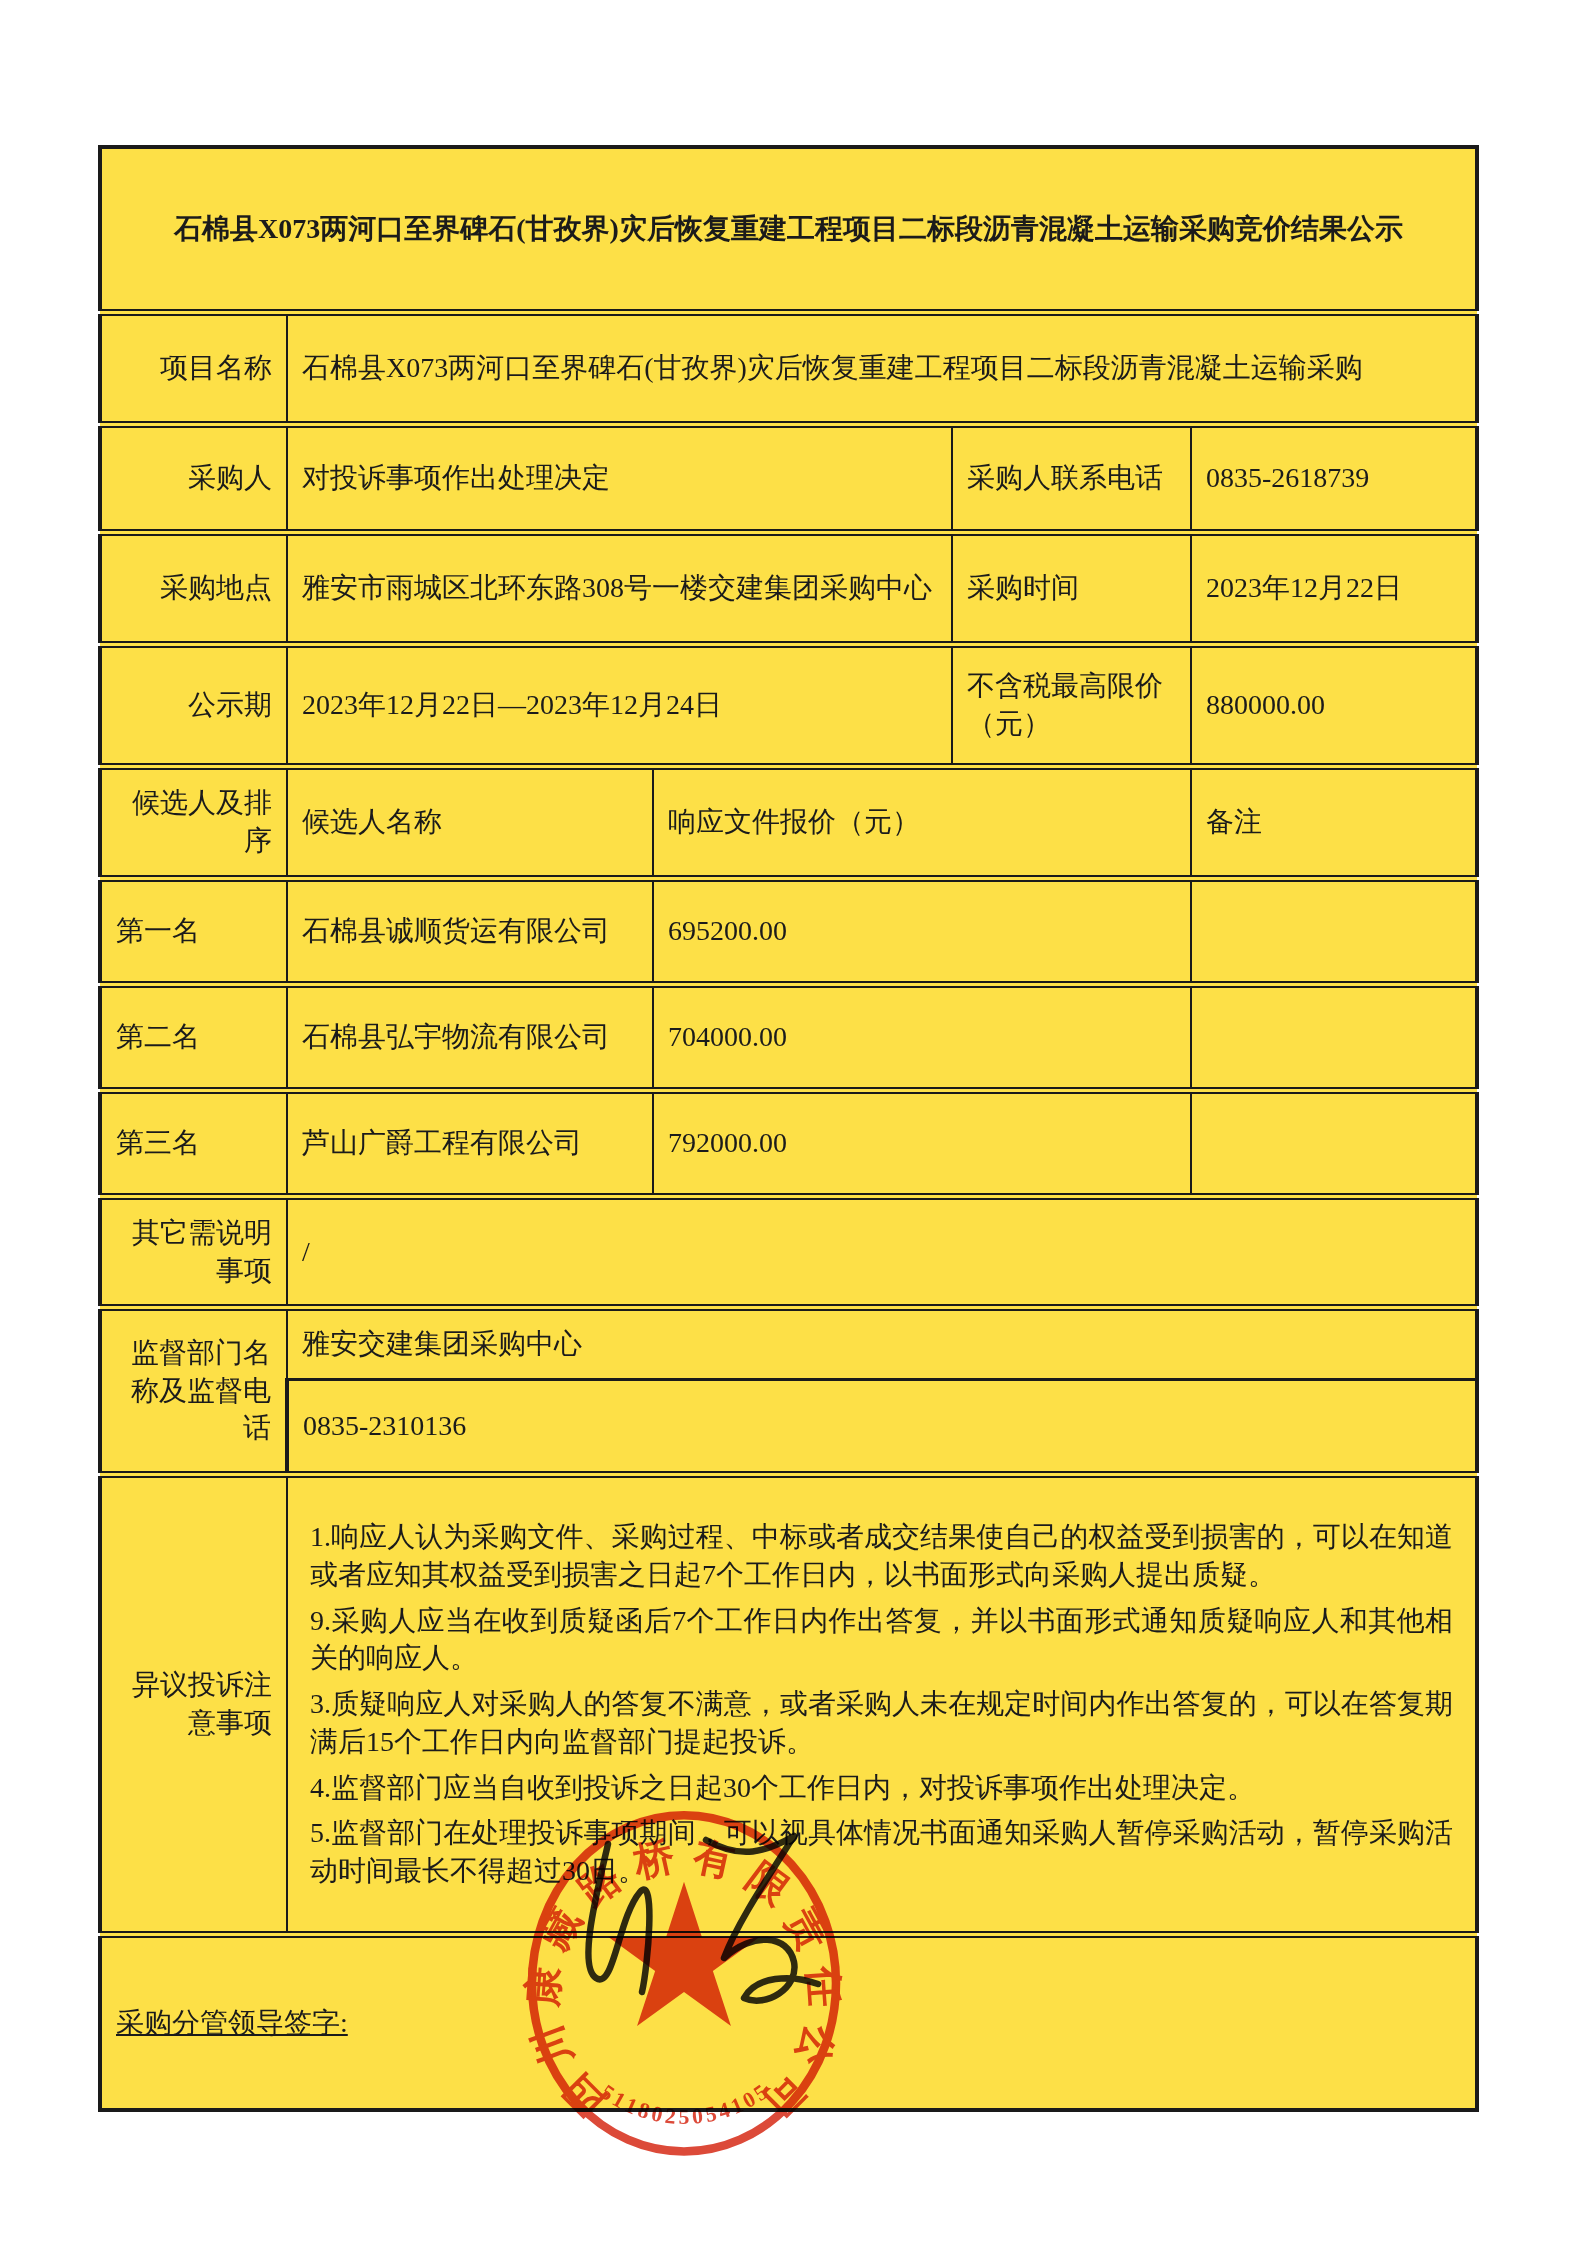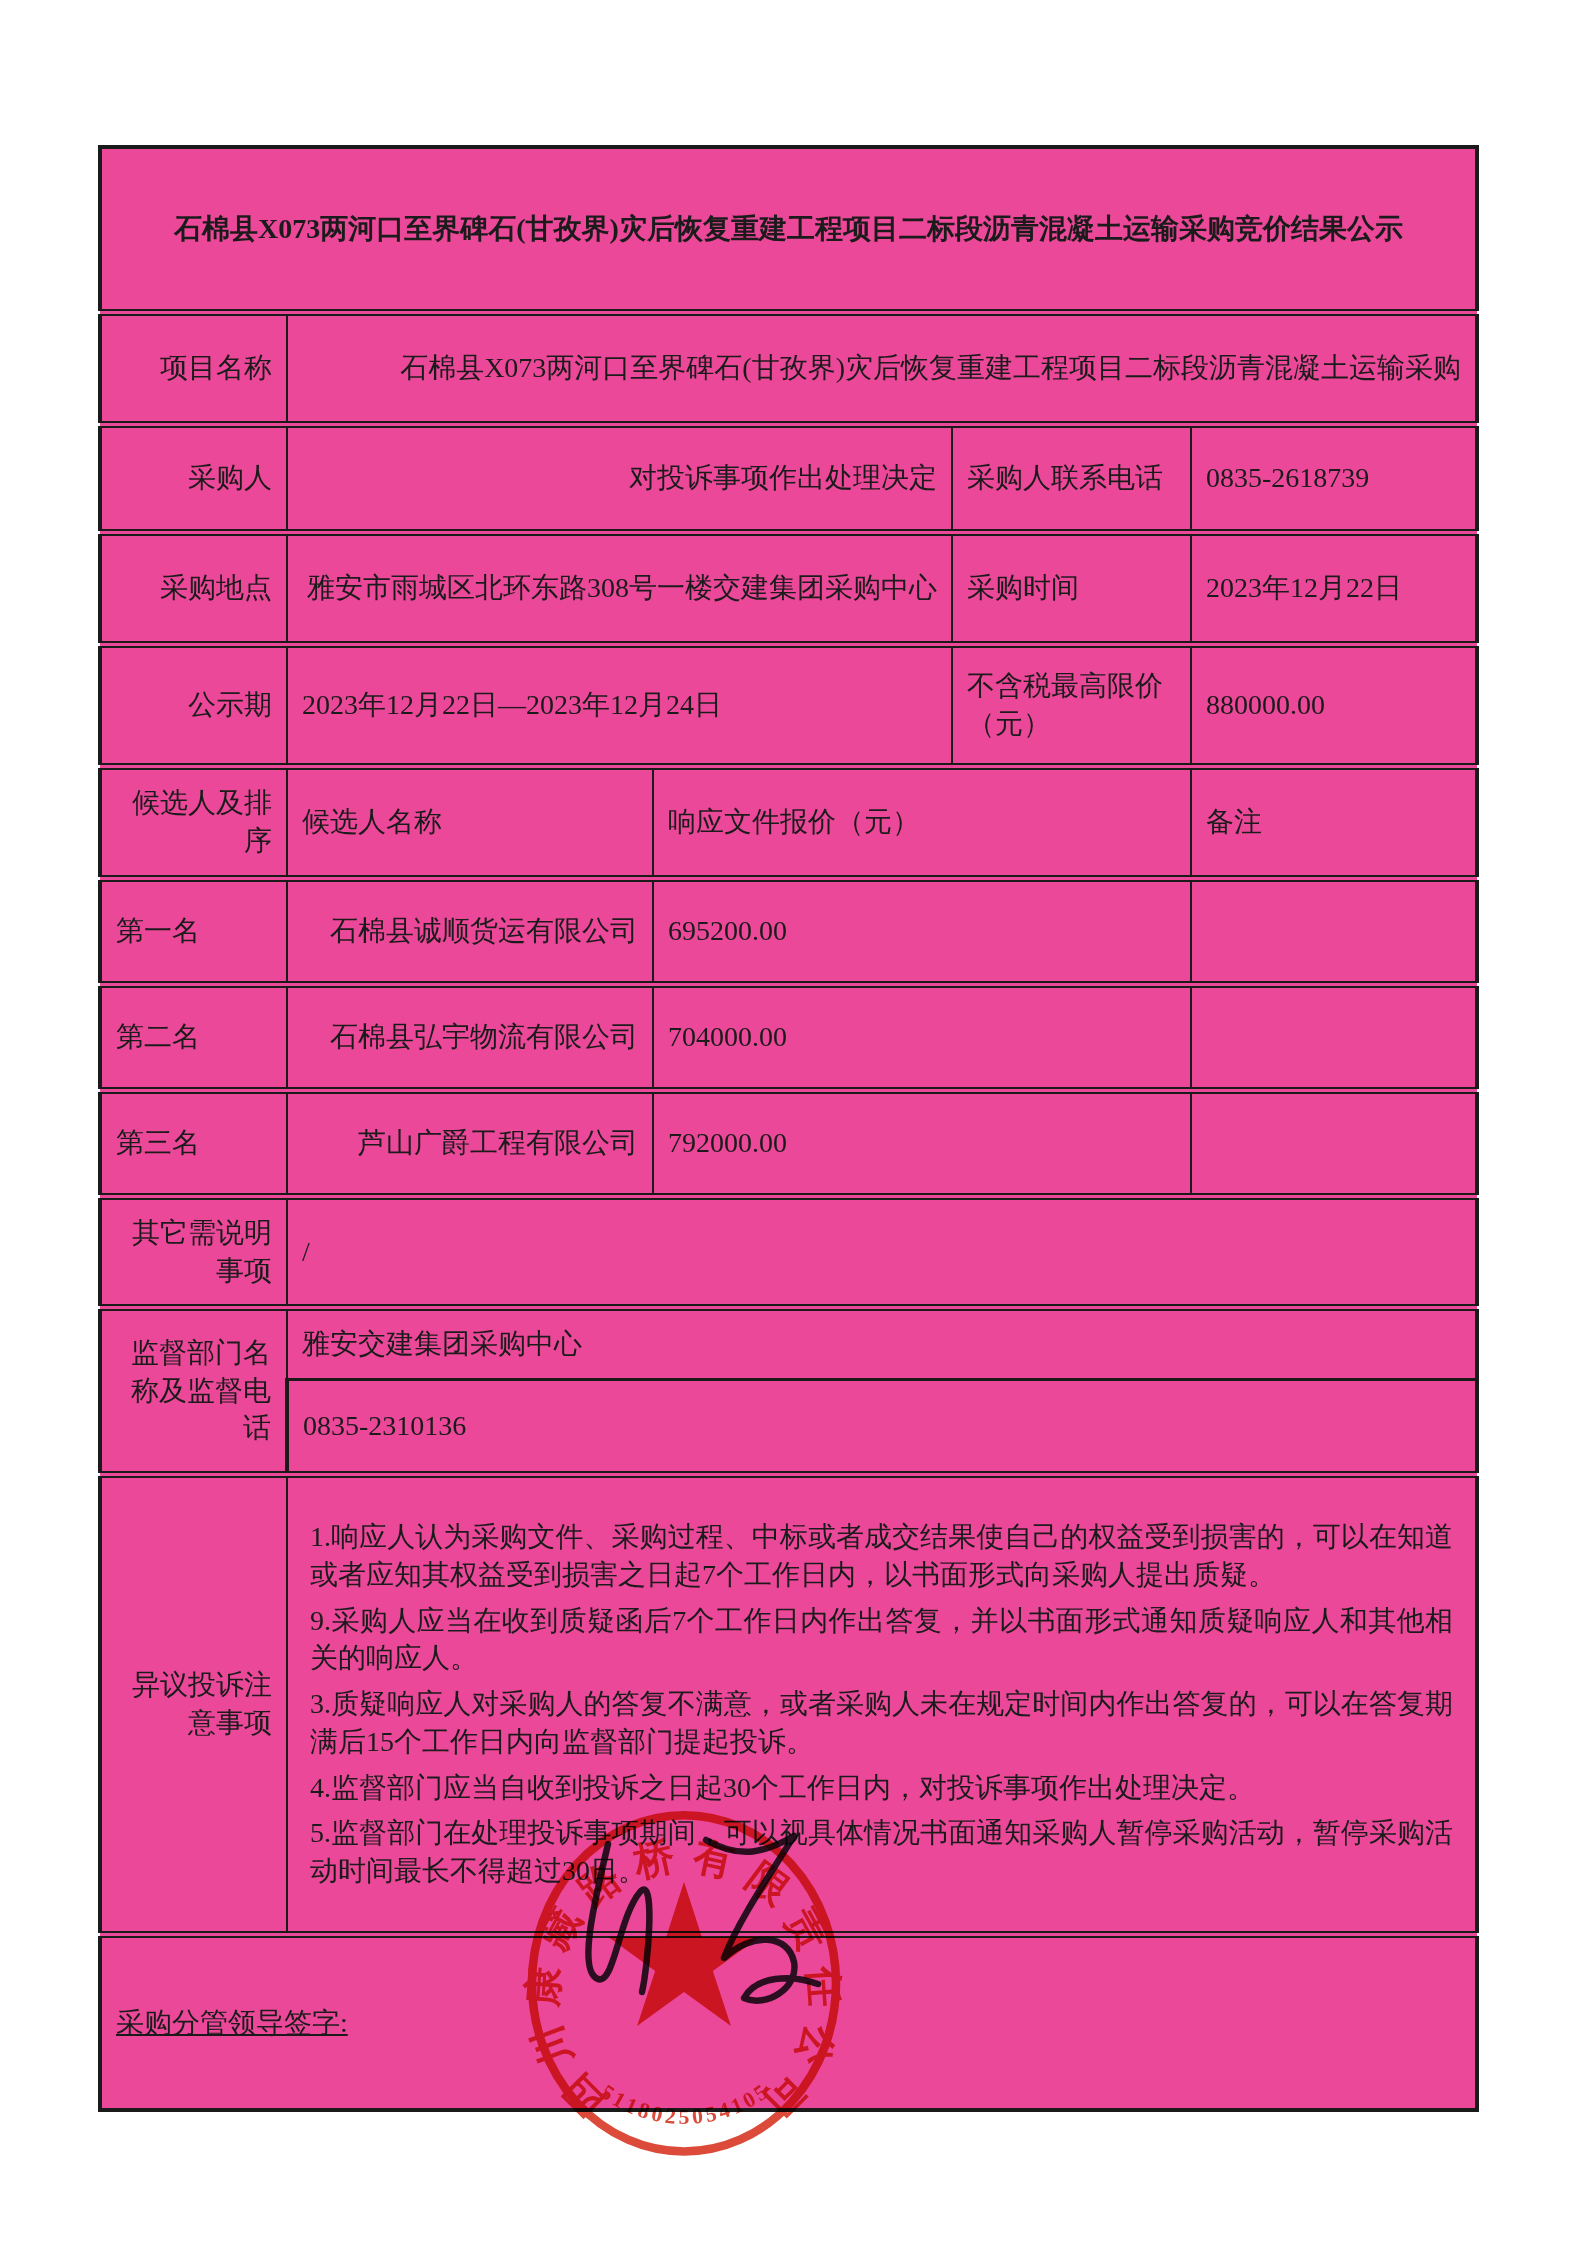--- a/index.html
+++ b/index.html
@@ -9,29 +9,29 @@
   }
   .page{position:absolute;inset:0;overflow:hidden;}
   table.doc{
     position:absolute;left:98px;top:145px;width:1377px;
     border-collapse:collapse;table-layout:fixed;
   }
   .doc td{
     border-left:2px solid #1a1a1a;border-right:2px solid #1a1a1a;
     border-top:7px double #1a1a1a;border-bottom:7px double #1a1a1a;
     padding:6px 14px;font-size:28px;line-height:1.35;
-    vertical-align:middle;word-break:break-all;background:#ec4899;
+    vertical-align:middle;word-break:break-all;background:#fde047;
   }
   .doc tr:first-child td{border-top:4px solid #1a1a1a;}
   .doc tr:last-child td{border-bottom:4px solid #1a1a1a;text-decoration:underline;}
   .doc td:first-child{border-left:4px solid #1a1a1a;}
   .doc td:last-child{border-right:4px solid #1a1a1a;}
   .title-cell{font-weight:bold;font-size:34px;text-align:center;line-height:1.55;padding:10px 38px;}
   .lbl{text-align:right;padding:6px 30px;}
-  .val-left{text-align:right;margin-left:28px;}
+  .val-left{text-align:left;margin-left:28px;}
   .ctr{}
   .fs26{font-size:26px;}
   .bline{border-bottom:3px solid #1a1a1a !important;}
   .tline{border-top:3px solid #1a1a1a !important;}
   .notes{font-size:28px;line-height:1.46;padding:14px 18px;text-align:justify;}
   .notes p{margin:8px;}
   .sig-cell{padding-left:16px;font-size:29px;}
   .stamp-layer,.ink-layer{position:absolute;pointer-events:none;}
   .stamp-layer{mix-blend-mode:multiply;opacity:.92;}
   .ink-layer{mix-blend-mode:multiply;opacity:.95;}

